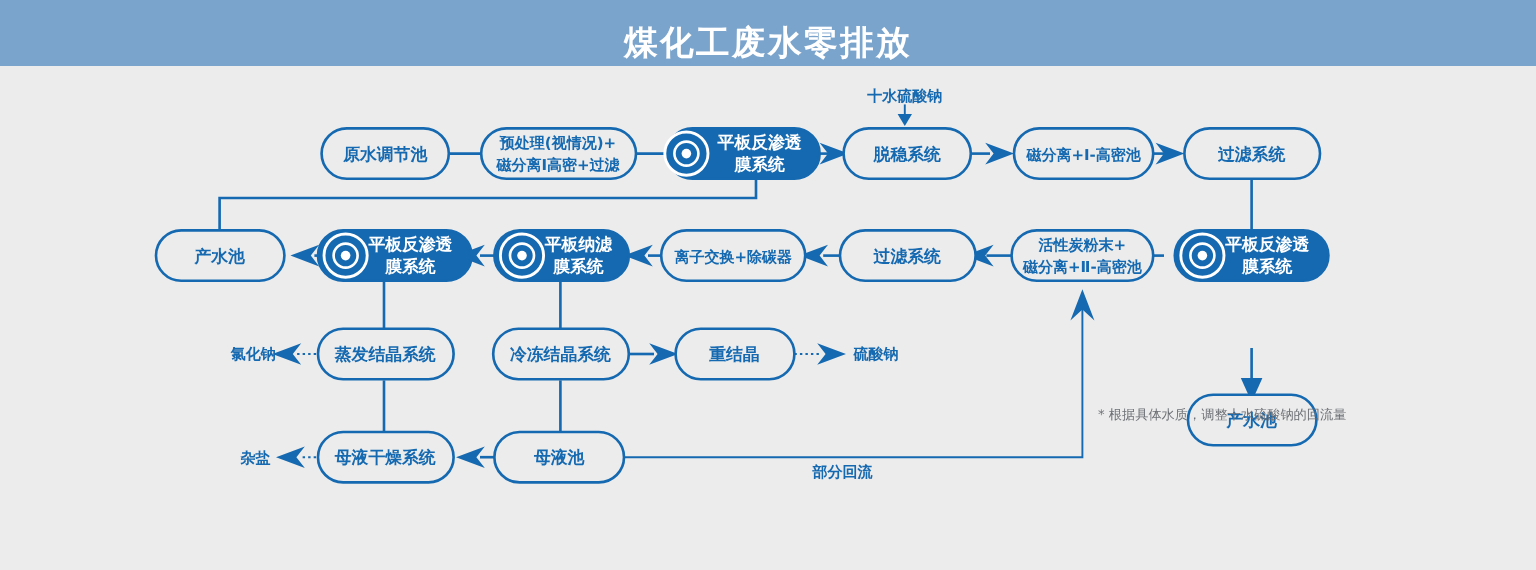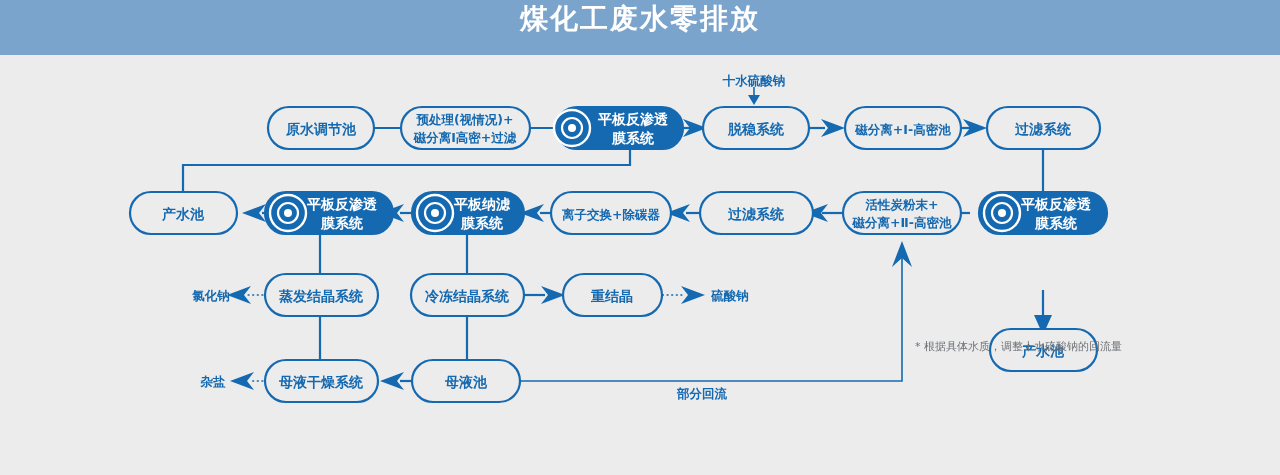--- a/index.html
+++ b/index.html
@@ -6,21 +6,21 @@
   body{
     width:1280px;height:475px;
     background:#ececec;
     font-family:"Liberation Sans","DejaVu Sans",sans-serif;
     overflow:hidden;
   }
   #app{position:relative;width:1280px;height:475px;}
   .header{
     position:absolute;left:0;top:0;width:1280px;height:55px;
     background:#7ba4cc;
-    display:flex;align-items:flex-start;justify-content:center;
+    display:flex;align-items:flex-end;justify-content:center;
   }
   .header .title{
     color:#ffffff;font-size:28px;font-weight:bold;letter-spacing:2px;
     font-family:"DejaVu Sans","Liberation Sans",sans-serif;
   }
   .canvas{position:absolute;left:0;top:55px;width:1280px;height:420px;}
   svg{display:block;}
   .nd-text{
     fill:#1569b0;font-size:14px;font-weight:bold;
     font-family:"DejaVu Sans","Liberation Sans",sans-serif;

